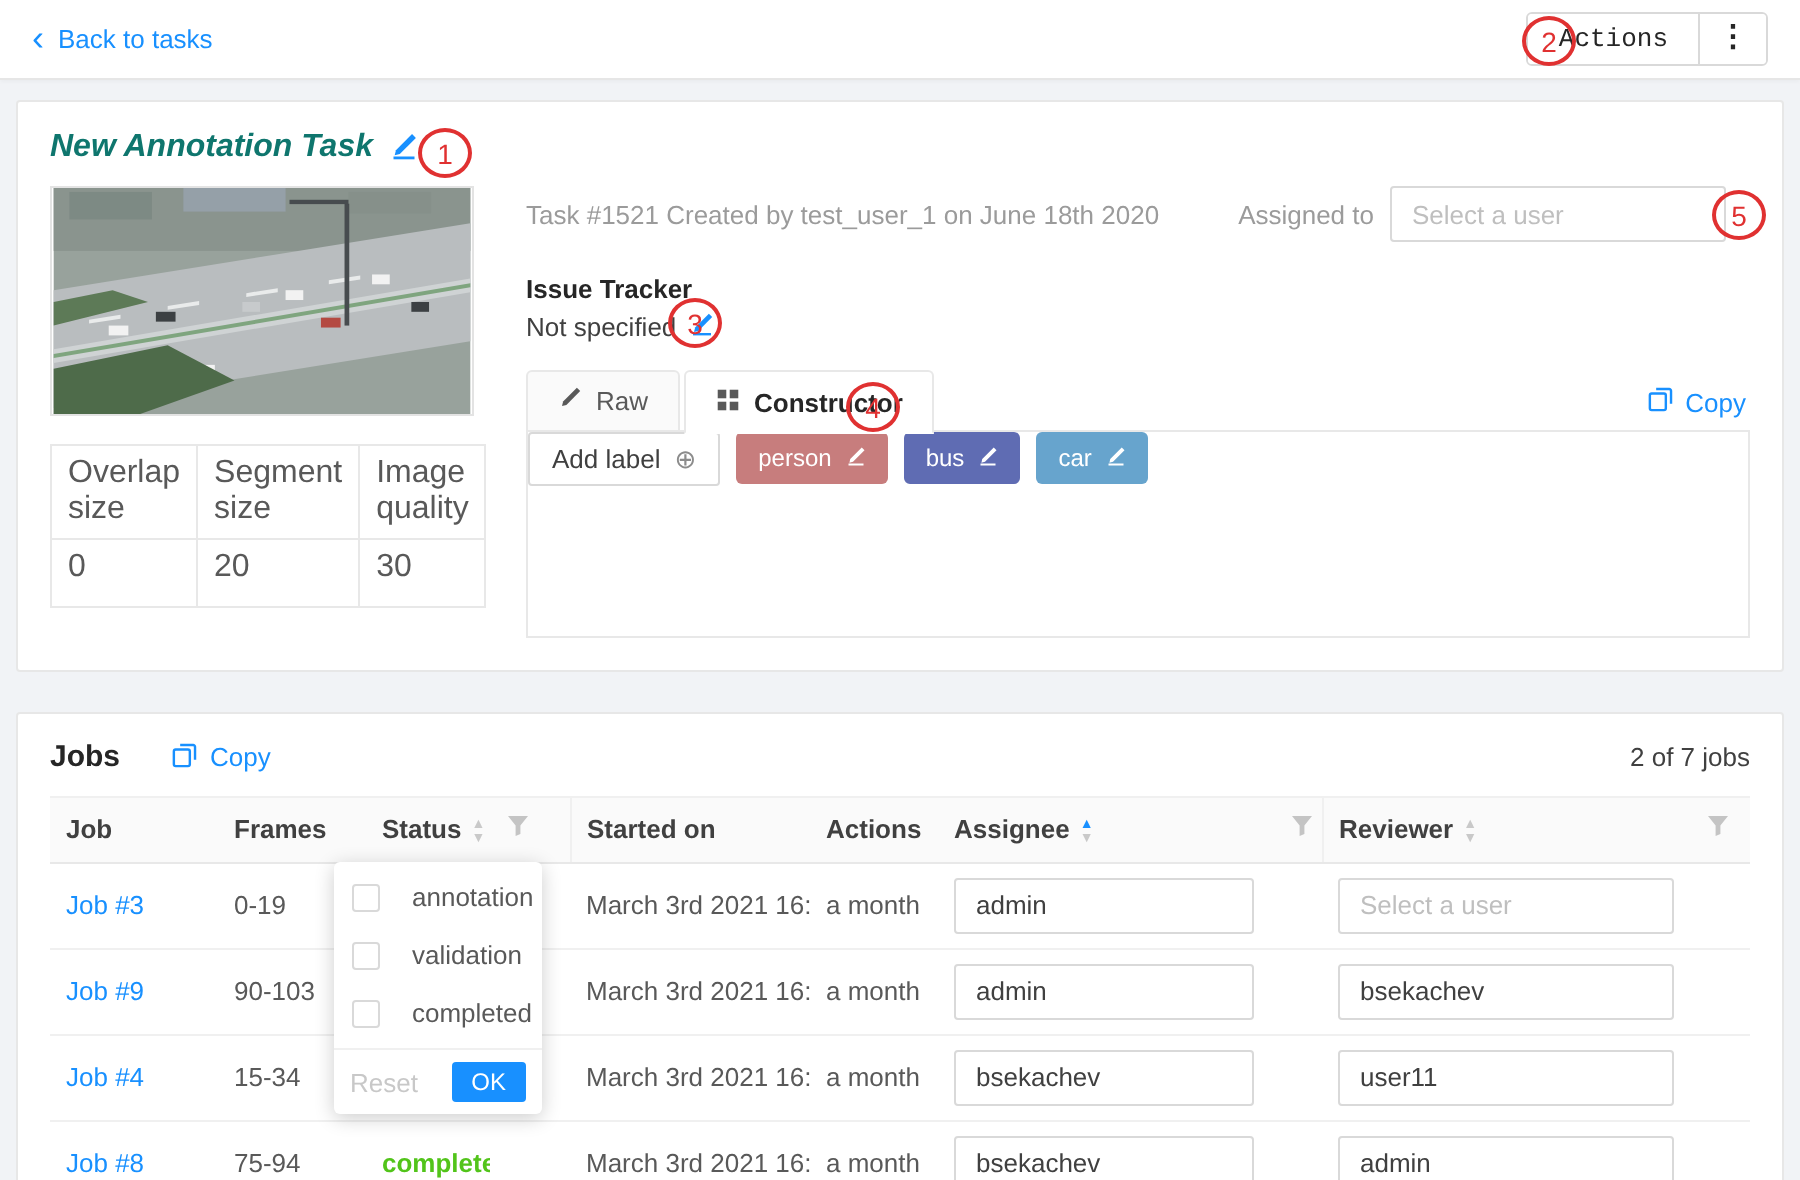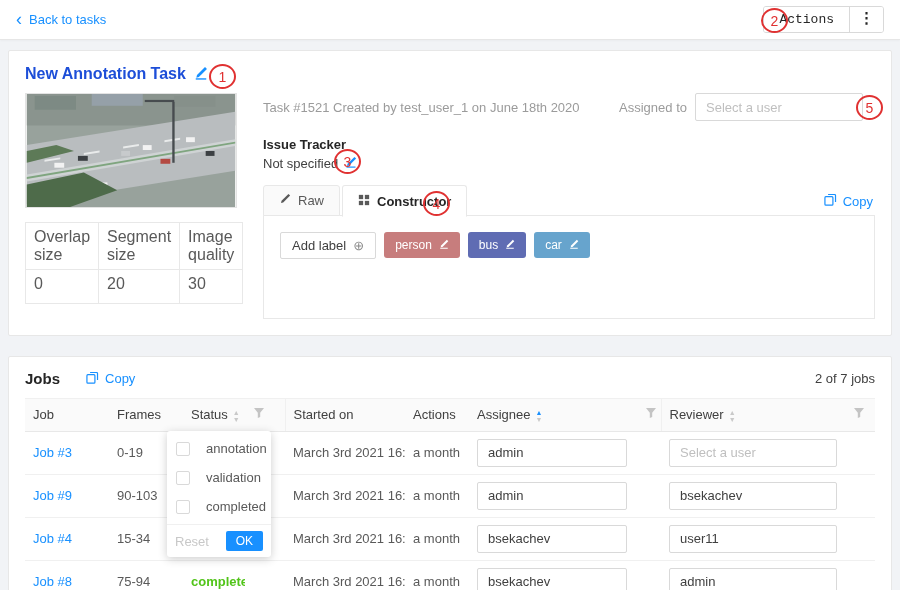--- a/index.html
+++ b/index.html
@@ -28,21 +28,21 @@
   .btn-actions { padding:5px 15px; border-right:1px solid #d9d9d9; }
   .btn-more { padding:5px 9px; font-size:15px; line-height:13px; font-weight:bold; }
 
   
   .card { background:#fff; border:1px solid #e7e7e7; border-radius:2px; margin:0 8px; }
   .task-card { margin-top:10px; height:286px; padding:14px 16px; }
   .jobs-card { margin-top:20px; height:260px; padding:0 16px; position:relative; }
 
   
   .task-title-row { display:flex; align-items:center; gap:8px; }
-  .task-title { font-size:16px; font-weight:700; color:#1d4ed8; }
+  .task-title { font-size:16px; font-weight:700; color:#0f766e;font-style:italic; }
   .task-body { display:flex; margin-top:10px; }
   .task-left { width:212px; flex:0 0 212px; }
   .thumb { display:block; border:1px solid #e3e3e3; }
   .params { width:212px; border-collapse:collapse; margin-top:14px; }
   .params th, .params td {
     border:1px solid #e8e8e8; font-weight:400; text-align:left;
     padding:5px 8px; font-size:16px; color:#595959; vertical-align:top;
   }
   .params th { height:44px; }
   .params td { height:34px; }
@@ -64,41 +64,41 @@
   
   .tabs-row { margin-top:14px; position:relative; display:flex; z-index:2; }
   .tab {
     display:inline-flex; align-items:center; gap:7px; padding:7px 15px;
     border:1px solid #e8e8e8; background:#fafafa; color:#595959; cursor:pointer;
     border-radius:3px 3px 0 0; margin-right:2px;
   }
   .tab.active { background:#fff; border-bottom-color:#fff; color:#262626; font-weight:700; margin-bottom:-1px; }
   .copy-link { position:absolute; right:2px; top:8px; display:inline-flex; gap:6px; align-items:center; font-size:13px; }
   .tab-content {
-    border:1px solid #e8e8e8; margin-top:-1px; padding:16px; height:104px;
+    border:1px solid #e8e8e8; margin-top:-1px; padding:0; height:104px;
     display:flex; align-items:flex-start; gap:8px; position:relative; z-index:1; background:#fff;
   }
   .add-label-btn {
     display:inline-flex; align-items:center; gap:7px; background:#fff;
     border:1px solid #d9d9d9; border-radius:2px; padding:5px 11px;
     font-family:inherit; font-size:13px; color:#404040; cursor:pointer;
   }
   .plus-ic { color:#8c8c8c; font-size:13px; }
   .tag {
     display:inline-flex; align-items:center; gap:7px; color:#fff;
     border-radius:3px; padding:6px 11px; font-size:12px; cursor:pointer;
   }
 
   
   .jobs-header { display:flex; align-items:center; gap:26px; padding:13px 0 11px 0; }
   .jobs-title { font-size:15px; font-weight:700; color:#262626; }
   .jobs-count { margin-left:auto; font-size:13px; color:#404040; }
   table.jobs { width:100%; border-collapse:collapse; font-size:13px; table-layout:fixed; }
   table.jobs thead th {
-    background:#fafafa; font-weight:400; color:#404040; text-align:left;
+    background:#fafafa; font-weight:700; color:#404040; text-align:left;
     padding:8px 8px; border-bottom:1px solid #e8e8e8; border-top:1px solid #f0f0f0;
     white-space:nowrap; overflow:hidden;
   }
   table.jobs tbody td {
     padding:7px 8px; border-bottom:1px solid #f0f0f0; color:#595959;
     height:41px; white-space:nowrap; overflow:hidden;
   }
   th.funnel-th { text-align:center; border-right:1px solid #f0f0f0; }
   .sorter { display:inline-flex; flex-direction:column; margin-left:5px; vertical-align:middle; cursor:pointer; }
   .sorter i { font-style:normal; font-size:7px; line-height:7px; color:#c9c9c9; }

